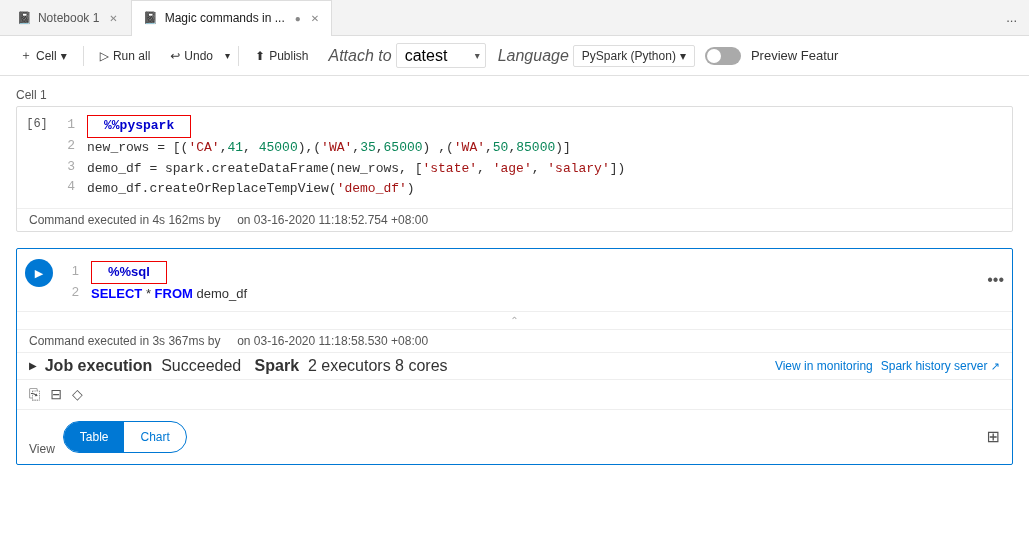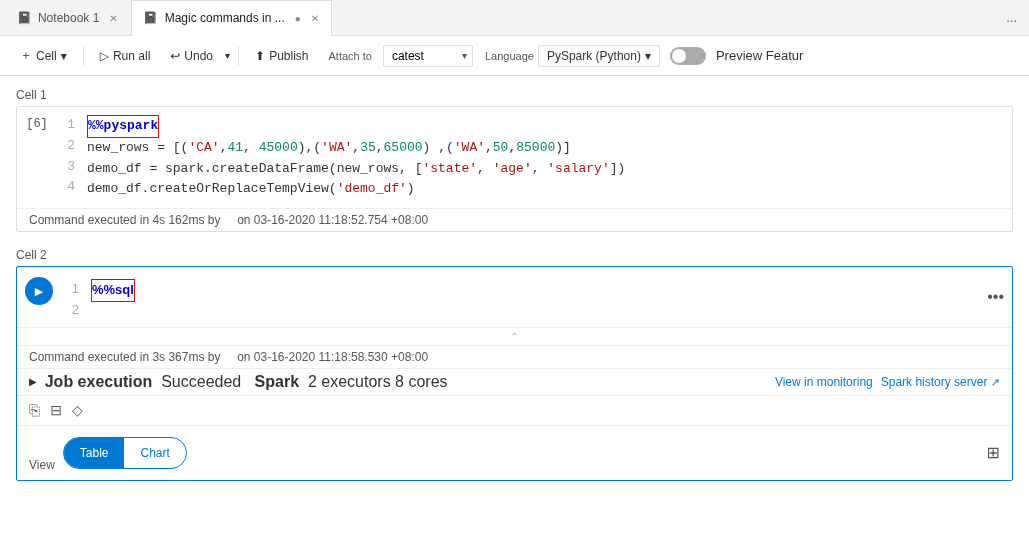--- a/index.html
+++ b/index.html
@@ -67,35 +67,35 @@
       font-size: 12px;
       border-radius: 2px;
     }
     .toolbar-sep {
       width: 1px;
       height: 20px;
       background: #ddd;
       margin: 0 4px;
     }
     .toolbar-label {
-      font-size: 11px;
+      font-size: 16px;
       color: #555;
       margin-left: 8px;
+      font-style: italic;
     }
     .toolbar-select {
       border: 1px solid #ddd;
       border-radius: 2px;
       padding: 3px 24px 3px 8px;
-      font-size: 12px;
+      font-size: 16px;
       background: #fff;
       cursor: pointer;
       appearance: none;
       -webkit-appearance: none;
       min-width: 90px;
-      margin-left: 7px;
     }
     .select-wrapper {
       position: relative;
       display: inline-flex;
       align-items: center;
     }
     .select-wrapper::after {
       content: '▾';
       position: absolute;
       right: 6px;
@@ -185,21 +185,21 @@
       flex: 1;
       line-height: 1.6;
     }
     .code-line { white-space: pre; }
     .magic-cmd {
       display: inline-block;
       background: transparent;
       border: 1.5px solid #e00;
       color: #0000cc;
       font-weight: bold;
-      padding: 0 0;
+      padding: 0 16px;
     }
     .str { color: #a31515; }
     .num { color: #098658; }
     .sql-select { color: #0000ff; font-weight: bold; }
     .sql-from { color: #0000ff; font-weight: bold; }
     .sql-star { color: #333; }
     .sql-table { color: #333; }
 
     .cell-status {
       padding: 4px 12px;
@@ -403,30 +403,30 @@
       </div>
       <div class="cell-status">
         <span>Command executed in 4s 162ms by</span>
         <span> &nbsp;&nbsp;&nbsp; </span>
         <span>on 03-16-2020 11:18:52.754 +08:00</span>
       </div>
     </div>
   </div>
 
   <div class="cell">
-    <div class="cell-label">Cell 2</div>
     <div class="cell-content active-cell">
       <div class="cell2-code">
         <button class="run-btn">▶</button>
         <div class="line-numbers" style="padding-top:6px;">
           <div>1</div>
           <div>2</div>
         </div>
         <div class="code-lines" style="padding-top:6px;">
           <div class="code-line"><span class="magic-cmd">%%sql</span></div>
+          <div class="code-line"><span class="sql-select">SELECT</span> <span class="sql-star">*</span> <span class="sql-from">FROM</span> <span class="sql-table">demo_df</span></div>
         </div>
         <div class="cell-more">•••</div>
       </div>
 
       <div class="collapse-btn">⌃</div>
 
       <div class="cell-status">
         <span>Command executed in 3s 367ms by</span>
         <span> &nbsp;&nbsp;&nbsp; </span>
         <span>on 03-16-2020 11:18:58.530 +08:00</span>

